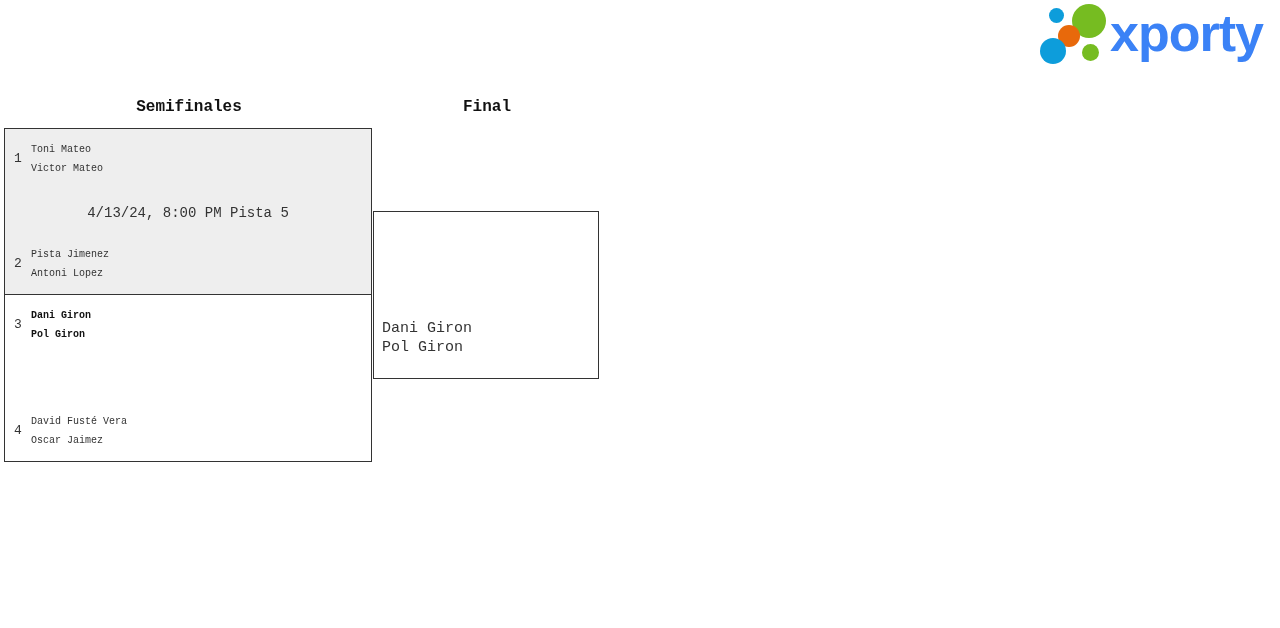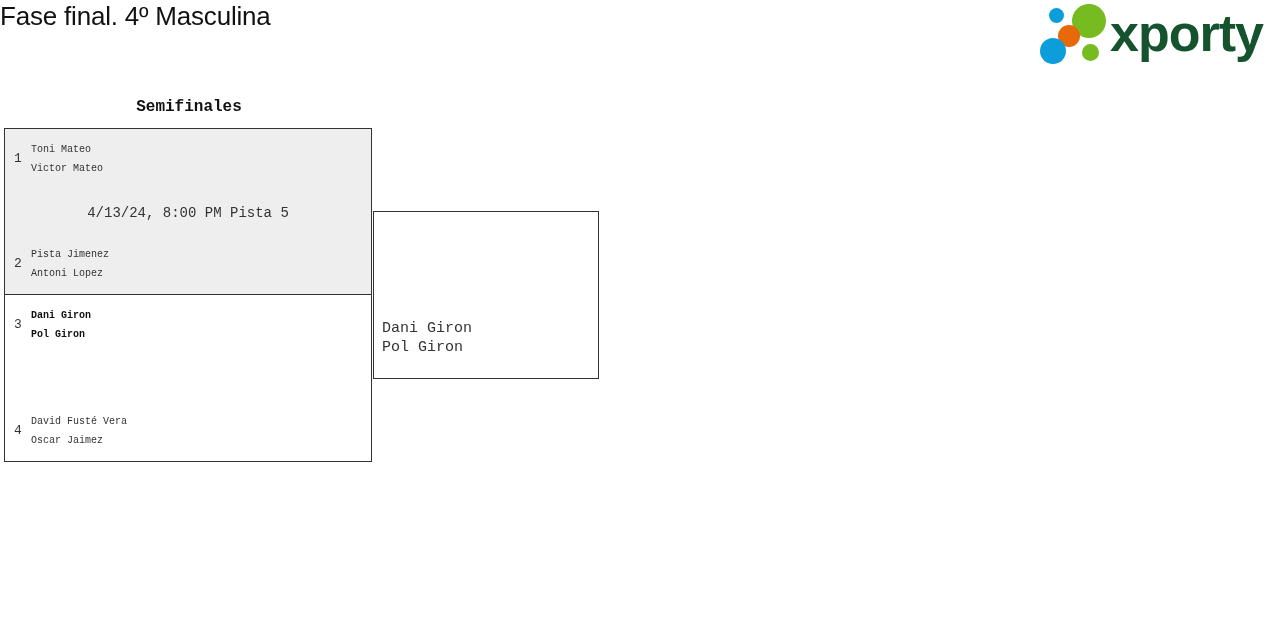--- a/index.html
+++ b/index.html
@@ -73,21 +73,21 @@
     left: 42px; top: 40px; width: 17px; height: 17px;
     background: #76bc21;
   }
   #brand-logo .logo-wordmark {
     position: absolute;
     left: 70px;
     top: -2px;
     font-size: 52px;
     line-height: 62px;
     font-weight: 700;
-    color: #14532d;
+    color: #3b82f6;
     letter-spacing: -1px;
   }
 
   
   .round-header {
     position: absolute;
     top: 96px;
     font-size: 16px;
     line-height: 22px;
     font-weight: 700;
@@ -174,37 +174,37 @@
     font-size: 15px;
     line-height: 19px;
     color: #333333;
   }
   #match-final .final-competitor .name-line { display: block; white-space: pre; }
 </style>
 </head>
 <body>
 
 <div id="tournament-title">
-  <span class="title-line">Fase final. 4º Masculina</span>
 </div>
 
 <div id="brand-logo">
   <div class="logo-dots">
     <span class="dot dot-blue-small"></span>
     <span class="dot dot-green-large"></span>
     <span class="dot dot-orange"></span>
     <span class="dot dot-blue-large"></span>
     <span class="dot dot-green-small"></span>
   </div>
   <div class="logo-wordmark">xporty</div>
 </div>
 
 <div id="bracket">
 
   <div class="round-header" id="round-header-semifinales">Semifinales</div>
+  <div class="round-header" id="round-header-final">Final</div>
 
   <div class="match-box" id="match-semifinal-1">
     <div class="competitor slot-top">
       <span class="seed">1</span>
       <span class="names">
         <span class="name-line">Toni Mateo</span>
         <span class="name-line">Victor Mateo</span>
       </span>
     </div>
     <div class="match-meta">4/13/24, 8:00 PM Pista 5</div>

